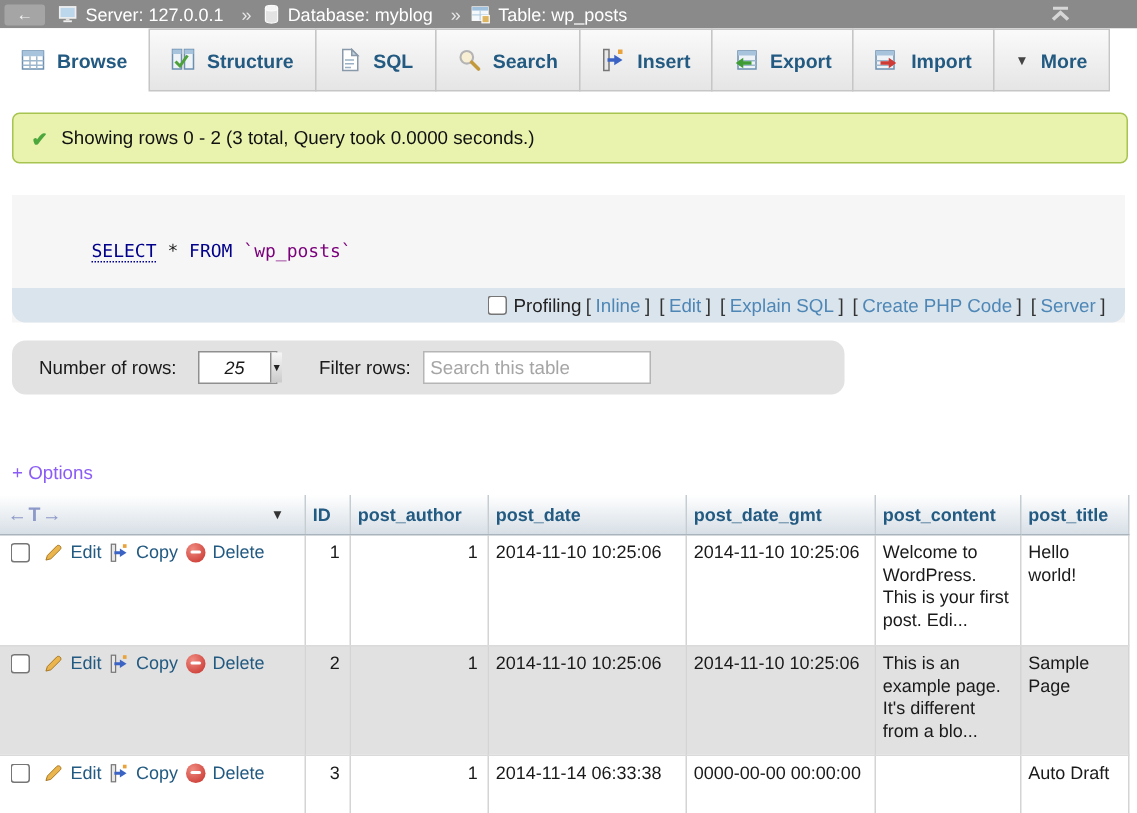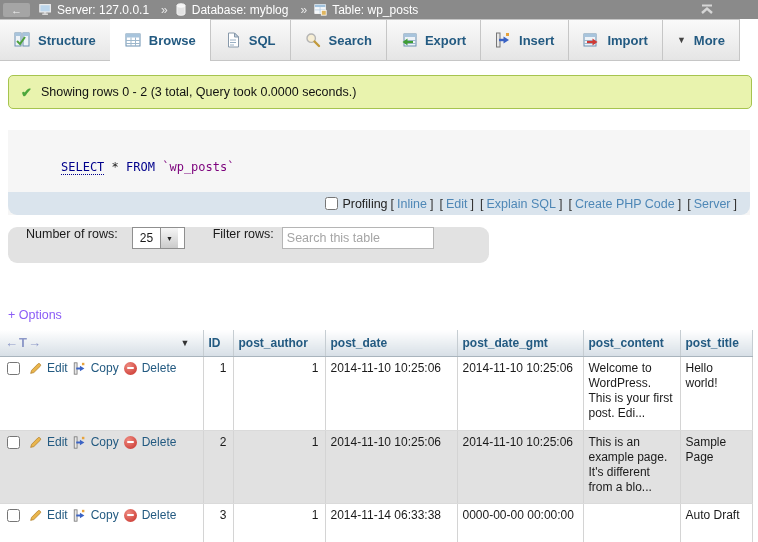--- a/index.html
+++ b/index.html
@@ -37,26 +37,26 @@
   .kw.help{border-bottom:1px dotted #00008b;cursor:pointer;}
   .tblref{color:#7c007c;}
   .sql-toolbar{position:absolute;left:0;right:0;bottom:0;height:23px;background:#dae4ed;
                border-radius:0 0 9px 9px;display:flex;align-items:center;justify-content:flex-end;
                padding-right:10px;font-size:12.5px;box-sizing:border-box;color:#222;}
   .sql-toolbar input{width:13px;height:13px;margin:0 4px 0 0;}
   .br{color:#333;margin:0 3px;}
   .tlink{color:#4e87b6;text-decoration:none;cursor:pointer;}
 
   
-  .rowsbar{position:absolute;top:227px;left:8px;width:481px;height:36px;background:#e2e2e2;
-           border-radius:9px;display:flex;font-size:12.5px;box-sizing:border-box;}
+  .rowsbar{position:absolute;top:227px;left:8px;width:555px;height:36px;background:#e2e2e2;
+           border-radius:9px;display:flex;align-items:center;font-size:12.5px;box-sizing:border-box;}
   .rowsbar .lbl1{margin-left:18px;}
   .fselect{background:#fff;border:1px solid #8f8f8f;display:inline-flex;align-items:stretch;
            height:22px;box-sizing:border-box;cursor:pointer;}
-  .fselect .val{padding:0 7px;display:flex;align-items:center;font-size:12px;}
+  .fselect .val{padding:0 17px;display:flex;align-items:center;font-size:12px;font-style:italic;}
   .fselect .btn{width:17px;background:linear-gradient(#f6f6f6,#cbcbcb);border-left:1px solid #8f8f8f;
                 display:flex;align-items:center;justify-content:center;font-size:7px;color:#222;}
   .sel-rows{width:53px;margin-left:14px;}
   .rowsbar .lbl2{margin-left:28px;}
   .filter-input{margin-left:8px;width:152px;height:22px;border:1px solid #b5b5b5;padding:0 4px;
                 font-size:12.5px;font-family:"Liberation Sans",sans-serif;color:#333;box-sizing:border-box;}
   .filter-input::placeholder{color:#a5a5a5;}
 
   
   .sortrow{position:absolute;top:272px;left:8px;display:flex;align-items:center;font-size:12.5px;}
@@ -128,89 +128,89 @@
     </div>
     <div class="collapse-btn">
       <svg width="14" height="11" viewBox="0 0 14 11">
           <line x1="2" y1="1.5" x2="12" y2="1.5" stroke="#d6d6d6" stroke-width="2"></line>
           <path d="M2 9 L7 4.5 L12 9" fill="none" stroke="#d6d6d6" stroke-width="2.4"></path>
         </svg>
     </div>
   </div>
 
   <div class="tabs">
-    <div class="tab">
-      <span>
-        <svg width="16" height="16" viewBox="0 0 16 16">
-            <rect x="1" y="1" width="6" height="13" fill="#eef3f8" stroke="#6b8fb0"></rect>
-            <rect x="9" y="1" width="6" height="13" fill="#eef3f8" stroke="#6b8fb0"></rect>
-            <rect x="1" y="1" width="6" height="3" fill="#a8c4dc"></rect>
-            <rect x="9" y="1" width="6" height="3" fill="#a8c4dc"></rect>
-            <path d="M3 9 l3 3 5 -7" fill="none" stroke="#4da13a" stroke-width="2"></path>
-          </svg>
-      </span>
-      <span>Structure</span>
-    </div>
     <div class="tab active">
       <span>
         <svg width="16" height="16" viewBox="0 0 16 16">
             <rect x="1" y="2" width="14" height="12" fill="#fff" stroke="#6b8fb0"></rect>
             <rect x="1" y="2" width="14" height="3.5" fill="#a8c4dc"></rect>
             <line x1="1" y1="8.5" x2="15" y2="8.5" stroke="#9db7cc"></line>
             <line x1="1" y1="11.5" x2="15" y2="11.5" stroke="#9db7cc"></line>
             <line x1="6" y1="5.5" x2="6" y2="14" stroke="#9db7cc"></line>
             <line x1="10.5" y1="5.5" x2="10.5" y2="14" stroke="#9db7cc"></line>
           </svg>
       </span>
       <span>Browse</span>
     </div>
     <div class="tab">
       <span>
         <svg width="16" height="16" viewBox="0 0 16 16">
+            <rect x="1" y="1" width="6" height="13" fill="#eef3f8" stroke="#6b8fb0"></rect>
+            <rect x="9" y="1" width="6" height="13" fill="#eef3f8" stroke="#6b8fb0"></rect>
+            <rect x="1" y="1" width="6" height="3" fill="#a8c4dc"></rect>
+            <rect x="9" y="1" width="6" height="3" fill="#a8c4dc"></rect>
+            <path d="M3 9 l3 3 5 -7" fill="none" stroke="#4da13a" stroke-width="2"></path>
+          </svg>
+      </span>
+      <span>Structure</span>
+    </div>
+    <div class="tab">
+      <span>
+        <svg width="16" height="16" viewBox="0 0 16 16">
             <path d="M3.5 1 h6 l4 4 v10 h-10 z" fill="#fff" stroke="#8899aa"></path>
             <path d="M9.5 1 l4 4 h-4 z" fill="#c3d3e2" stroke="#8899aa"></path>
             <line x1="5" y1="8" x2="11" y2="8" stroke="#9ab0c4"></line>
             <line x1="5" y1="10.5" x2="11" y2="10.5" stroke="#9ab0c4"></line>
             <line x1="5" y1="13" x2="9" y2="13" stroke="#9ab0c4"></line>
           </svg>
       </span>
       <span>SQL</span>
     </div>
     <div class="tab">
       <span>
         <svg width="16" height="16" viewBox="0 0 16 16">
             <circle cx="6.2" cy="6.2" r="4.2" fill="#f7eed4" stroke="#b4b4b4" stroke-width="1.4"></circle>
             <line x1="9.5" y1="9.5" x2="14" y2="14" stroke="#c29a3c" stroke-width="2.4" stroke-linecap="round"></line>
           </svg>
       </span>
       <span>Search</span>
+    </div>
+    <div class="tab">
+      <span>
+        <svg width="16" height="16" viewBox="0 0 16 16">
+            <rect x="1.5" y="1" width="3.5" height="14" fill="#e7e7e7" stroke="#777"></rect>
+            <path d="M4 8 h6" stroke="#3b63c4" stroke-width="2.4"></path>
+            <path d="M8.5 4.5 L14 8 L8.5 11.5 z" fill="#3b63c4"></path>
+            <rect x="11" y="1" width="3" height="3" fill="#e8a33b"></rect>
+          </svg>
+      </span>
+      <span>Insert</span>
     </div>
     <div class="tab">
       <span>
         <svg width="16" height="16" viewBox="0 0 16 16">
             <rect x="3" y="2" width="12" height="12" fill="#eef3f8" stroke="#6b8fb0"></rect>
             <rect x="3" y="2" width="12" height="3" fill="#a8c4dc"></rect>
             <line x1="3" y1="8.5" x2="15" y2="8.5" stroke="#9db7cc"></line>
             <line x1="3" y1="11.5" x2="15" y2="11.5" stroke="#9db7cc"></line>
             <path d="M12 10 h-7" stroke="#3f9c35" stroke-width="2.2"></path>
             <path d="M6.5 6.5 L1.5 10 L6.5 13.5 z" fill="#3f9c35"></path>
           </svg>
       </span>
       <span>Export</span>
-    </div>
-    <div class="tab">
-      <span>
-        <svg width="16" height="16" viewBox="0 0 16 16">
-            <rect x="1.5" y="1" width="3.5" height="14" fill="#e7e7e7" stroke="#777"></rect>
-            <path d="M4 8 h6" stroke="#3b63c4" stroke-width="2.4"></path>
-            <path d="M8.5 4.5 L14 8 L8.5 11.5 z" fill="#3b63c4"></path>
-            <rect x="11" y="1" width="3" height="3" fill="#e8a33b"></rect>
-          </svg>
-      </span>
-      <span>Insert</span>
     </div>
     <div class="tab">
       <span>
         <svg width="16" height="16" viewBox="0 0 16 16">
             <rect x="1" y="2" width="12" height="12" fill="#eef3f8" stroke="#6b8fb0"></rect>
             <rect x="1" y="2" width="12" height="3" fill="#a8c4dc"></rect>
             <line x1="1" y1="8.5" x2="13" y2="8.5" stroke="#9db7cc"></line>
             <line x1="1" y1="11.5" x2="13" y2="11.5" stroke="#9db7cc"></line>
             <path d="M4 10 h7" stroke="#cf3a35" stroke-width="2.2"></path>
             <path d="M9.5 6.5 L14.5 10 L9.5 13.5 z" fill="#cf3a35"></path>

